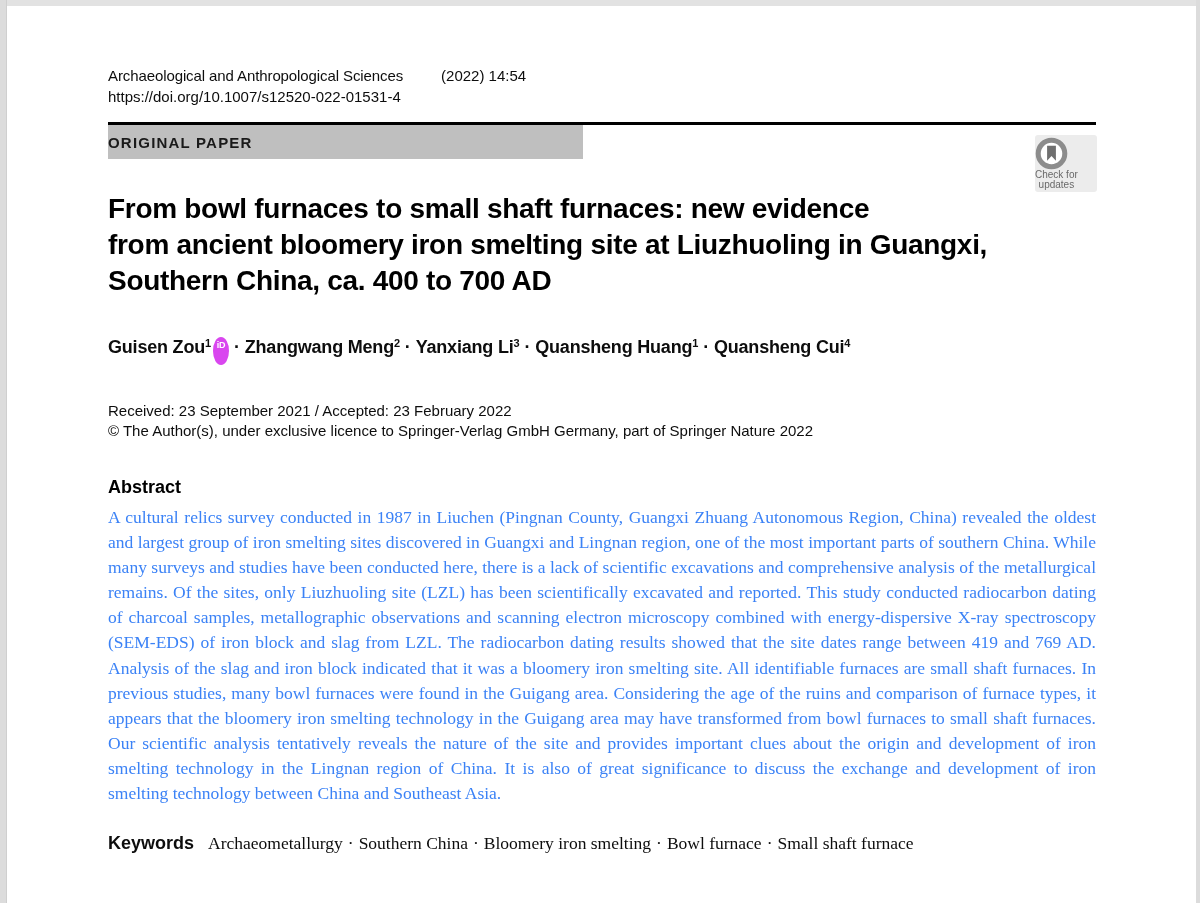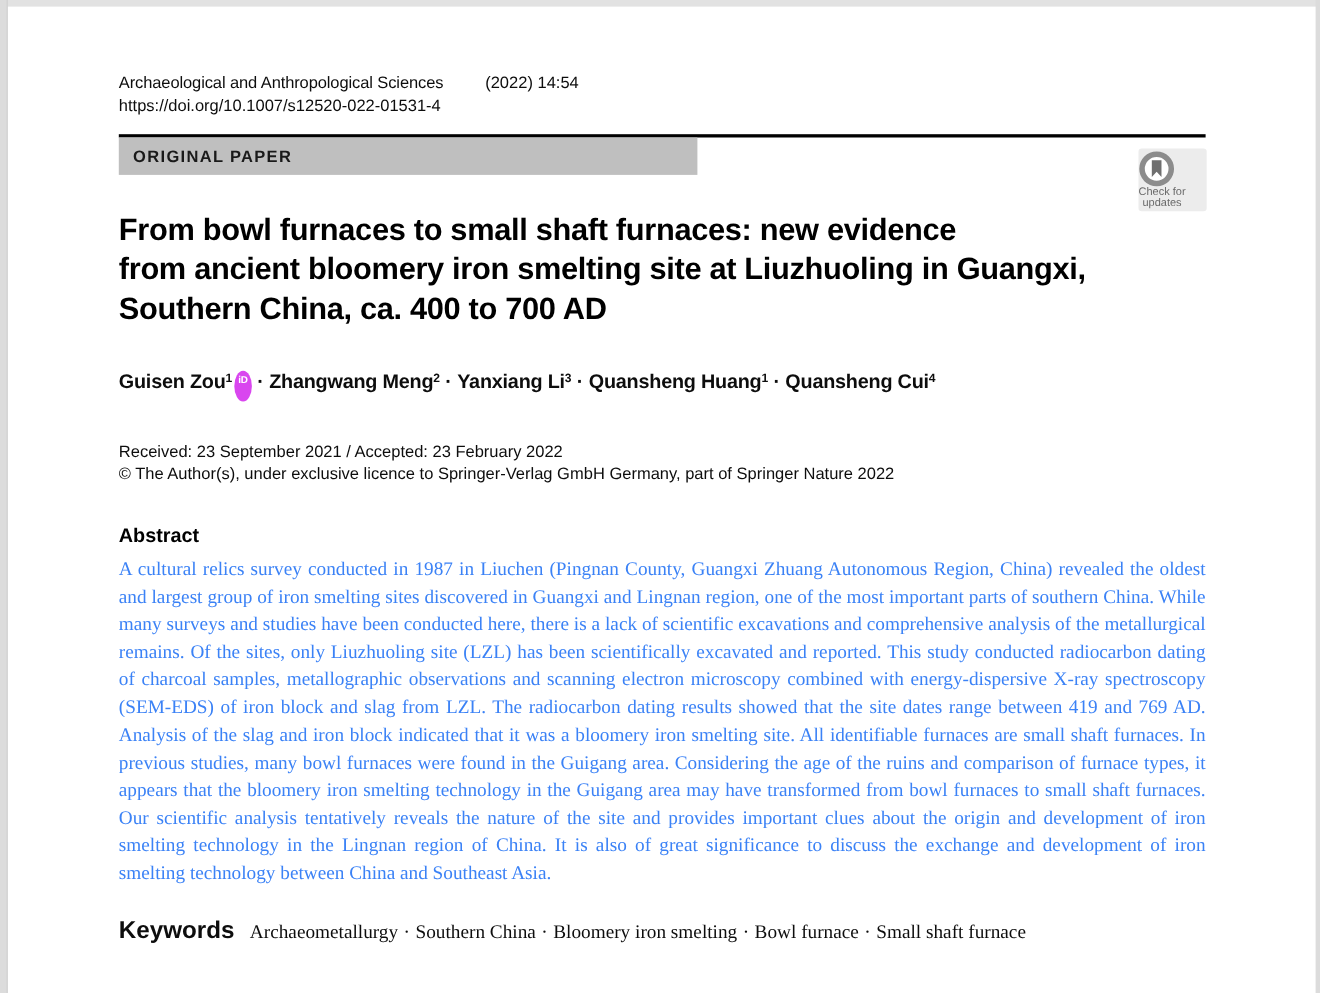--- a/index.html
+++ b/index.html
@@ -15,21 +15,21 @@
 
   
   .journal-line { margin-top: 66px; font-size: 15px; line-height: 20px; color: #0d0d0d; display: flex; align-items: flex-end; }
   .journal-name { letter-spacing: -0.1px; }
   .citation { margin-left: 38px; }
   .doi-line { font-size: 15px; line-height: 22px; color: #0d0d0d; }
   .doi-line a { color: #0d0d0d; text-decoration: none; }
 
   .rule { margin-top: 14px; height: 3px; background: #000; width: 988px; }
 
-  .banner { width: 526px; height: 34px; background: #bfbfbf; display: flex; align-items: center; padding-left: 13px; }
+  .banner { width: 475px; height: 34px; background: #bfbfbf; display: flex; align-items: center; }
   .banner-label { font-size: 15px; font-weight: bold; letter-spacing: 1.2px; color: #1a1a1a; }
 
   
   .check-badge { position: absolute; left: 927px; top: 135px; width: 62px; height: 57px;
     background: #ececec; border-radius: 3px; display: flex; flex-direction: column; align-items: flex-start;
     cursor: pointer; }
   .check-badge svg { margin-top: 2px; }
   .check-badge-text { font-size: 10px; line-height: 10px; color: #696969; text-align: center; }
 
   
@@ -47,21 +47,21 @@
   .dates { margin-top: 36px; font-size: 15px; line-height: 20px; color: #0d0d0d; }
   .copyright { font-size: 15px; line-height: 20px; color: #0d0d0d; }
 
   
   .abstract-heading { margin-top: 36px; font-size: 18px; font-weight: bold; color: #000; }
   .abstract-body { margin-top: 7px; font-family: "Liberation Serif", serif; font-size: 17.5px;
     line-height: 25.1px; text-align: justify; color: #3b82f6; }
 
   
   .keywords { margin-top: 27px; font-size: 17.5px; color: #0d0d0d; }
-  .keywords-heading { font-family: "Liberation Sans", sans-serif; font-weight: bold; font-size: 22px; margin-right: 14px; }
+  .keywords-heading { font-family: "Liberation Sans", sans-serif; font-weight: bold; font-size: 18px; margin-right: 14px; }
   .keywords-content { font-family: "Liberation Serif", serif; }
   .kw-sep { padding: 0 5px; }
 </style>
 </head>
 <body>
 
 <div class="edge-top"></div>
 <div class="edge-left"></div>
 <div class="edge-right"></div>
 

